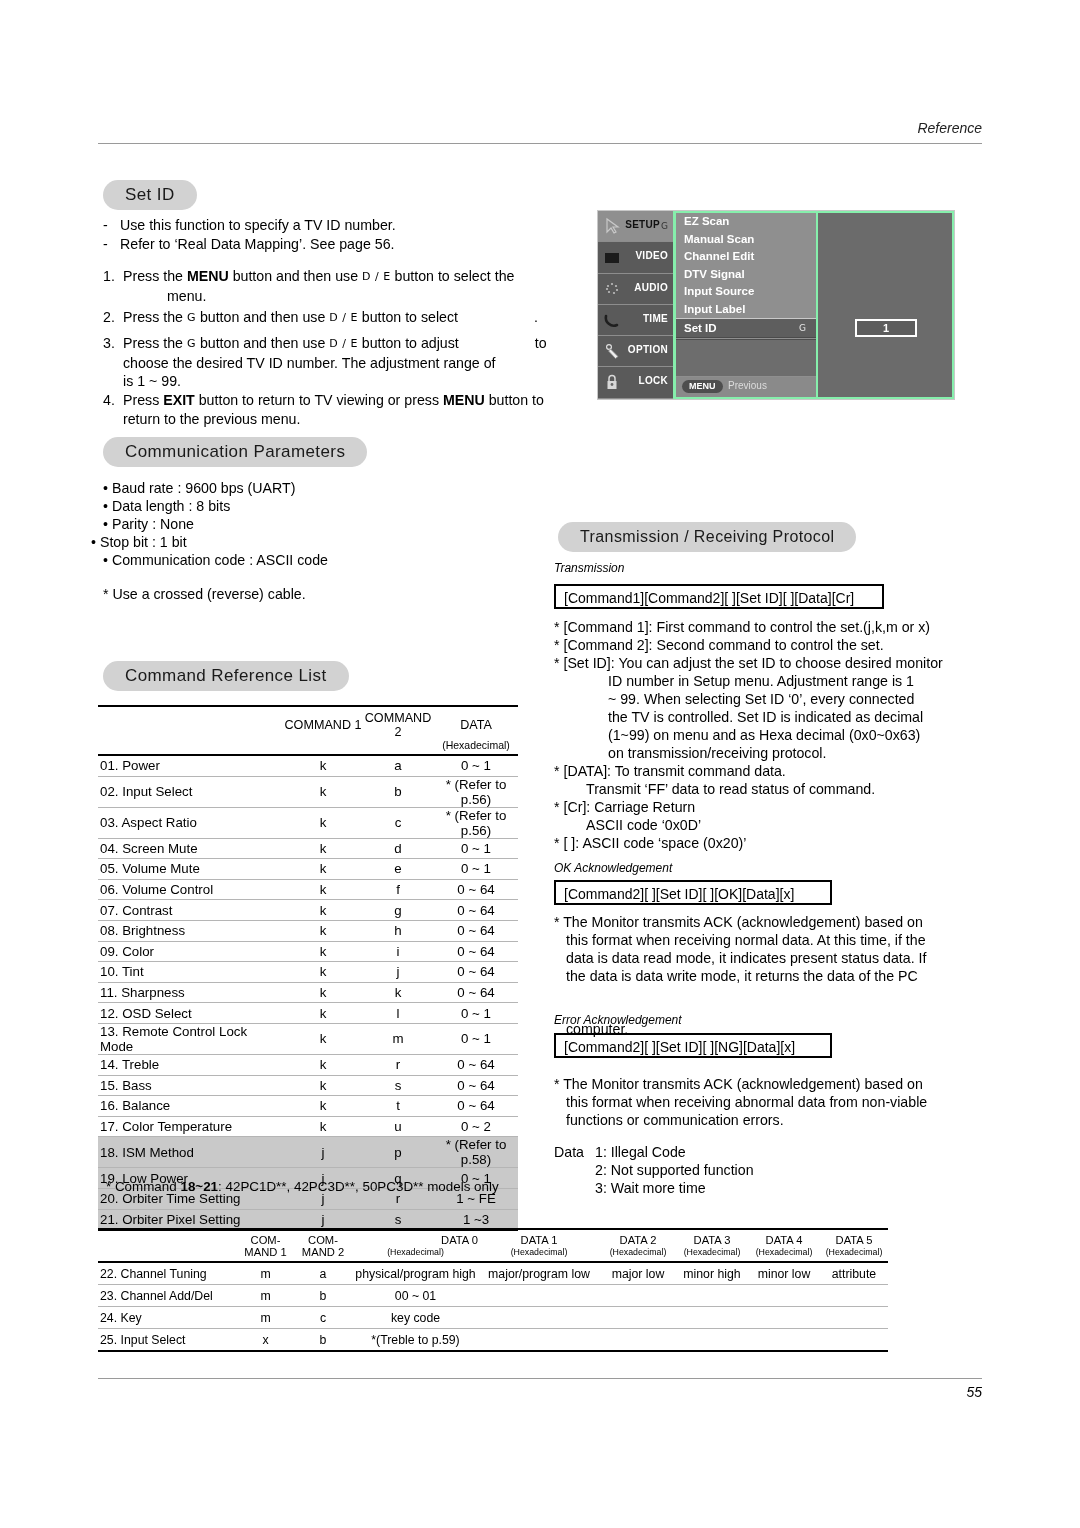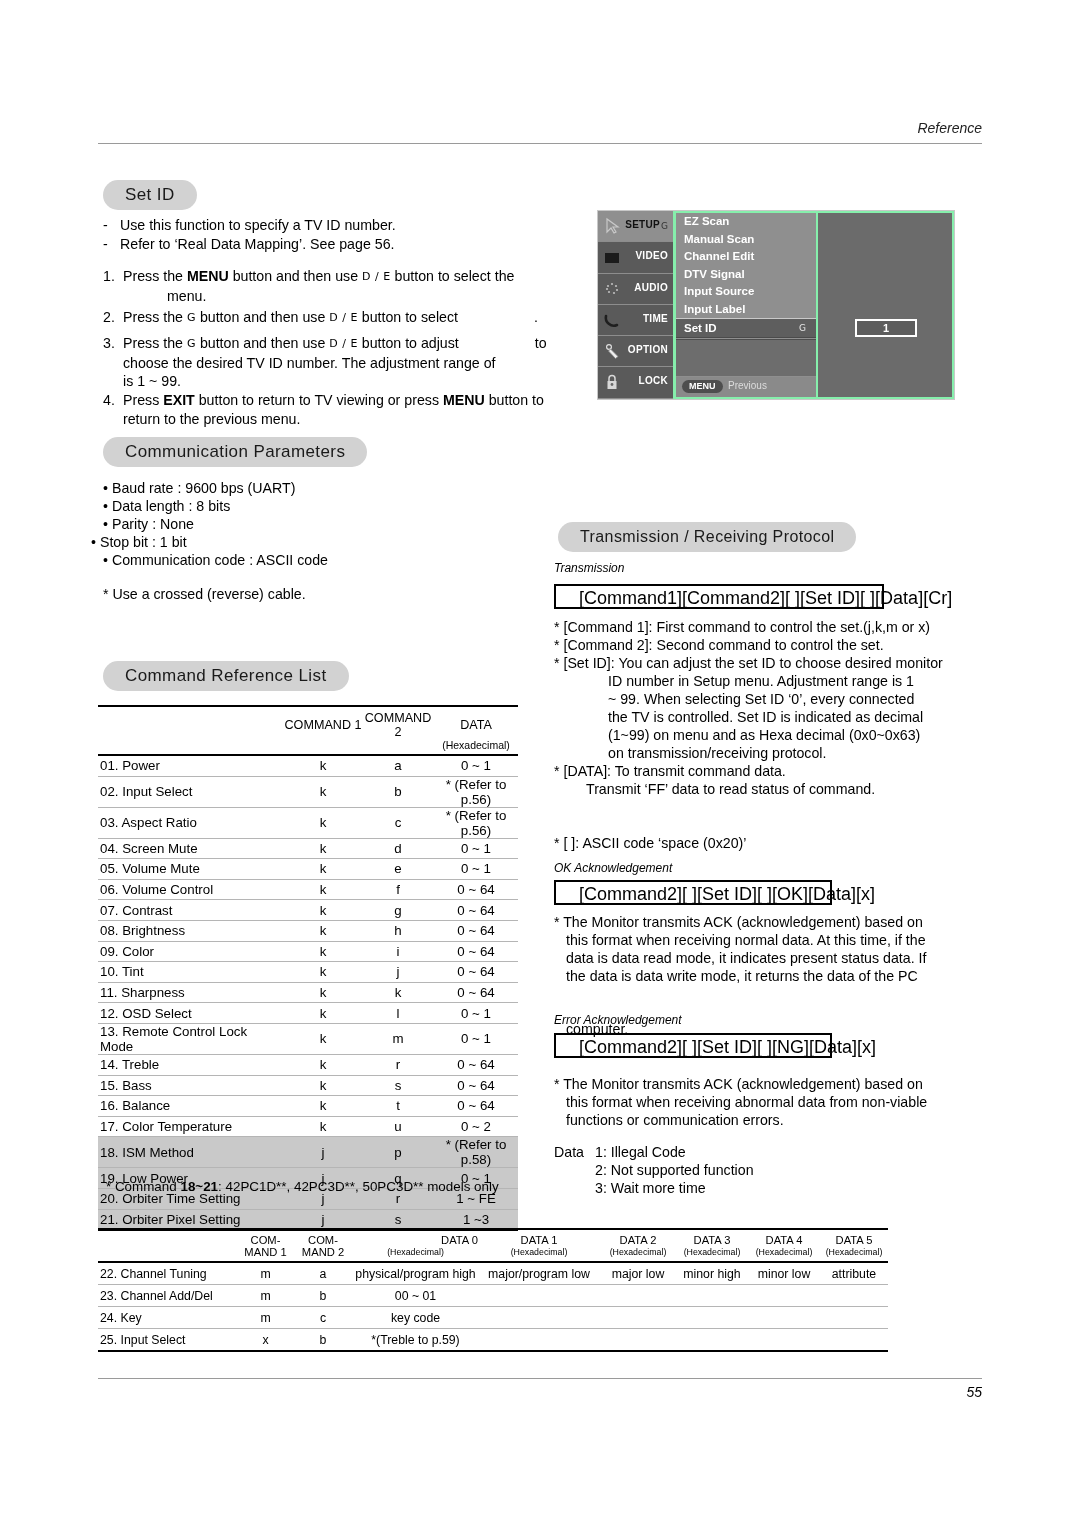--- a/index.html
+++ b/index.html
@@ -151,23 +151,23 @@
   #ch-table tbody td{
     border-bottom:1px solid #b5b5b5;height:21px;font-size:12.3px;text-align:center;
   }
   #ch-table tbody tr:last-child td{border-bottom:2px solid #000;}
   #ch-table td.nm{text-align:left;padding-left:2px;}
 
   
   .protobox{
     position:absolute;
     border:2px solid #000;
-    font-size:18px;
+    font-size:14px;
     height:25px;line-height:25px;
-    padding:0 23px;
+    padding:0 8px;
     white-space:nowrap;
     box-sizing:border-box;
   }
   .subhead{
     position:absolute;font-size:12px;font-style:italic;
   }
 
   .footnote{position:absolute;font-size:13.4px;}
 
   
@@ -509,20 +509,22 @@
   <div class="txt" style="left:554px;top:618px;width:420px;">* [Command 1]: First command to control the set.(j,k,m or x)</div>
   <div class="txt" style="left:554px;top:636px;width:420px;">* [Command 2]: Second command to control the set.</div>
   <div class="txt" style="left:554px;top:654px;width:430px;">* [Set ID]: You can adjust the set ID to choose desired monitor</div>
   <div class="txt" style="left:608px;top:672px;width:380px;">ID number in Setup menu. Adjustment range is 1</div>
   <div class="txt" style="left:608px;top:690px;width:380px;">~ 99. When selecting Set ID ‘0’, every connected</div>
   <div class="txt" style="left:608px;top:708px;width:380px;">the TV is controlled. Set ID is indicated as decimal</div>
   <div class="txt" style="left:608px;top:726px;width:380px;">(1~99) on menu and as Hexa decimal (0x0~0x63)</div>
   <div class="txt" style="left:608px;top:744px;width:380px;">on transmission/receiving protocol.</div>
   <div class="txt" style="left:554px;top:762px;width:420px;">* [DATA]: To transmit command data.</div>
   <div class="txt" style="left:586px;top:780px;width:400px;">Transmit ‘FF’ data to read status of command.</div>
+  <div class="txt" style="left:554px;top:798px;width:420px;">* [Cr]: Carriage Return</div>
+  <div class="txt" style="left:586px;top:816px;width:400px;">ASCII code ‘0x0D’</div>
   <div class="txt" style="left:554px;top:834px;width:420px;">* [   ]: ASCII code ‘space (0x20)’</div>
 
   <div class="subhead" style="left:554px;top:861px;">OK Acknowledgement</div>
   <div class="protobox" style="left:554px;top:880px;width:278px;">[Command2][  ][Set ID][  ][OK][Data][x]</div>
 
   <div class="txt" style="left:554px;top:913px;width:420px;">* The Monitor transmits ACK (acknowledgement) based on</div>
   <div class="txt" style="left:566px;top:931px;width:412px;">this format when receiving normal data. At this time, if the</div>
   <div class="txt" style="left:566px;top:949px;width:412px;">data is data read mode, it indicates present status data. If</div>
   <div class="txt" style="left:566px;top:967px;width:412px;">the data is data write mode, it returns the data of the PC</div>
   <div class="txt" style="left:566px;top:1020px;width:412px;">computer.</div>

